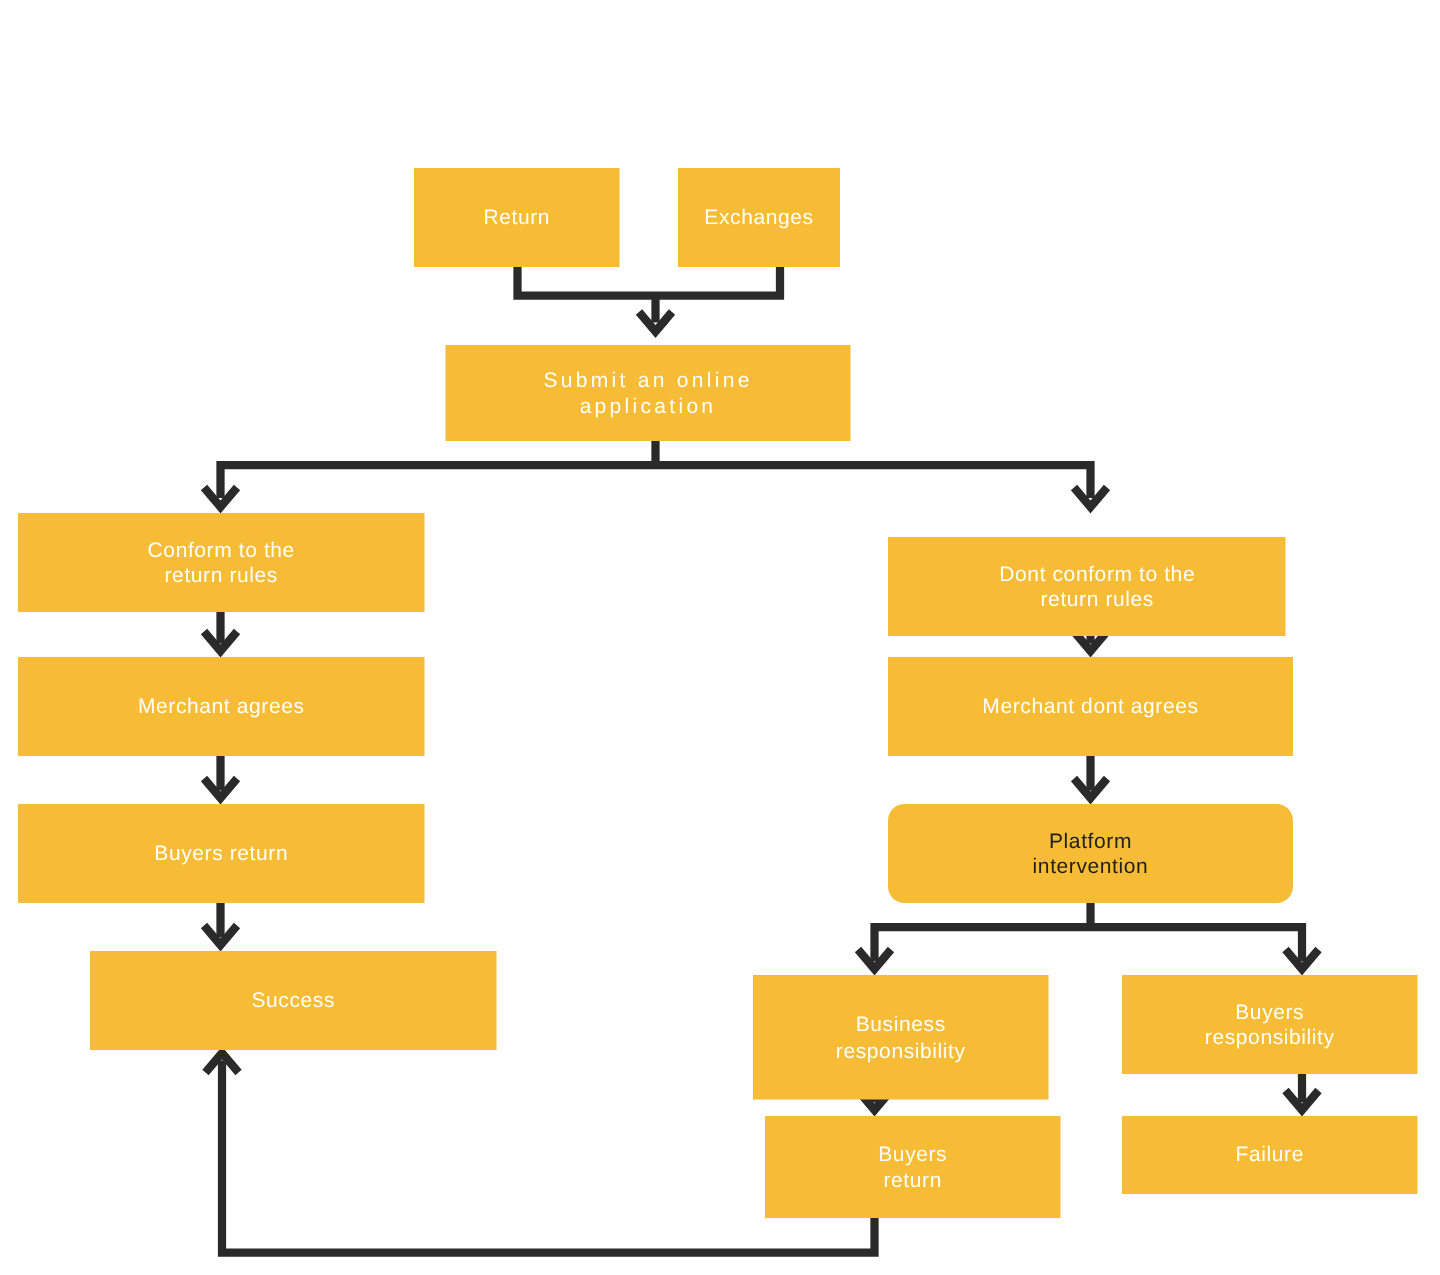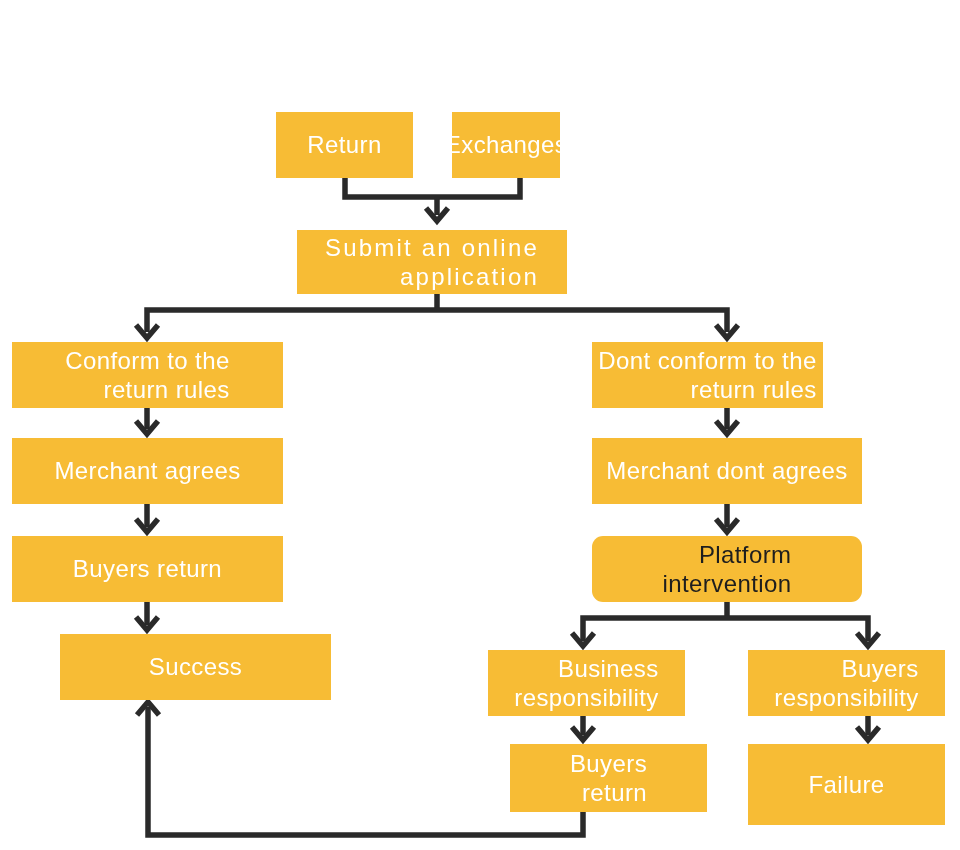--- a/index.html
+++ b/index.html
@@ -60,24 +60,24 @@
     stroke-linecap: butt;
     stroke-linejoin: miter;
   }
 
   
   .node {
     position: absolute;
     display: flex;
     align-items: center;
     justify-content: center;
-    text-align: right;
+    text-align: center;
     background: var(--node-fill, #f7bc35);
     color: var(--node-text, #ffffff);
-    font-size: 24px;
+    font-size: 14px;
     line-height: 1.22;
     letter-spacing: 0.4px;
     white-space: pre-line;
   }
   .node--dark   { color: var(--node-text-dark, #1e1e1e); }
   .node--spaced { letter-spacing: 2.2px; }
 </style>
 </head>
 <body>
 
@@ -127,32 +127,32 @@
 
   <div class="node" style="left:12px; top:342px; width:271px; height:66px;">Conform to the
 return rules</div>
 
   <div class="node" style="left:12px; top:438px; width:271px; height:66px;">Merchant agrees</div>
 
   <div class="node" style="left:12px; top:536px; width:271px; height:66px;">Buyers return</div>
 
   <div class="node" style="left:12px; top:634px; width:271px; height:66px;margin-left:48px;">Success</div>
 
-  <div class="node" style="left:592px; top:342px; width:231px; height:66px;">Dont conform to the
+  <div class="node" style="left:592px; top:358px; width:251px; height:66px;padding-left:14px;">Dont conform to the
 return rules</div>
 
   <div class="node" style="left:592px; top:438px; width:270px; height:66px;">Merchant dont agrees</div>
 
   <div class="node node--dark" style="left:592px; top:536px; width:270px; height:66px;border-radius:11px;">Platform
 intervention</div>
 
-  <div class="node" style="left:488px; top:650px; width:197px; height:66px;">Business
+  <div class="node" style="left:502px; top:650px; width:197px; height:83px;">Business
 responsibility</div>
 
   <div class="node" style="left:748px; top:650px; width:197px; height:66px;">Buyers
 responsibility</div>
 
   <div class="node" style="left:510px; top:744px; width:197px; height:68px;">Buyers
 return</div>
 
-  <div class="node" style="left:748px; top:744px; width:197px; height:81px;">Failure</div>
+  <div class="node" style="left:748px; top:744px; width:197px; height:52px;">Failure</div>
 
 </div>
 
 </body></html>

